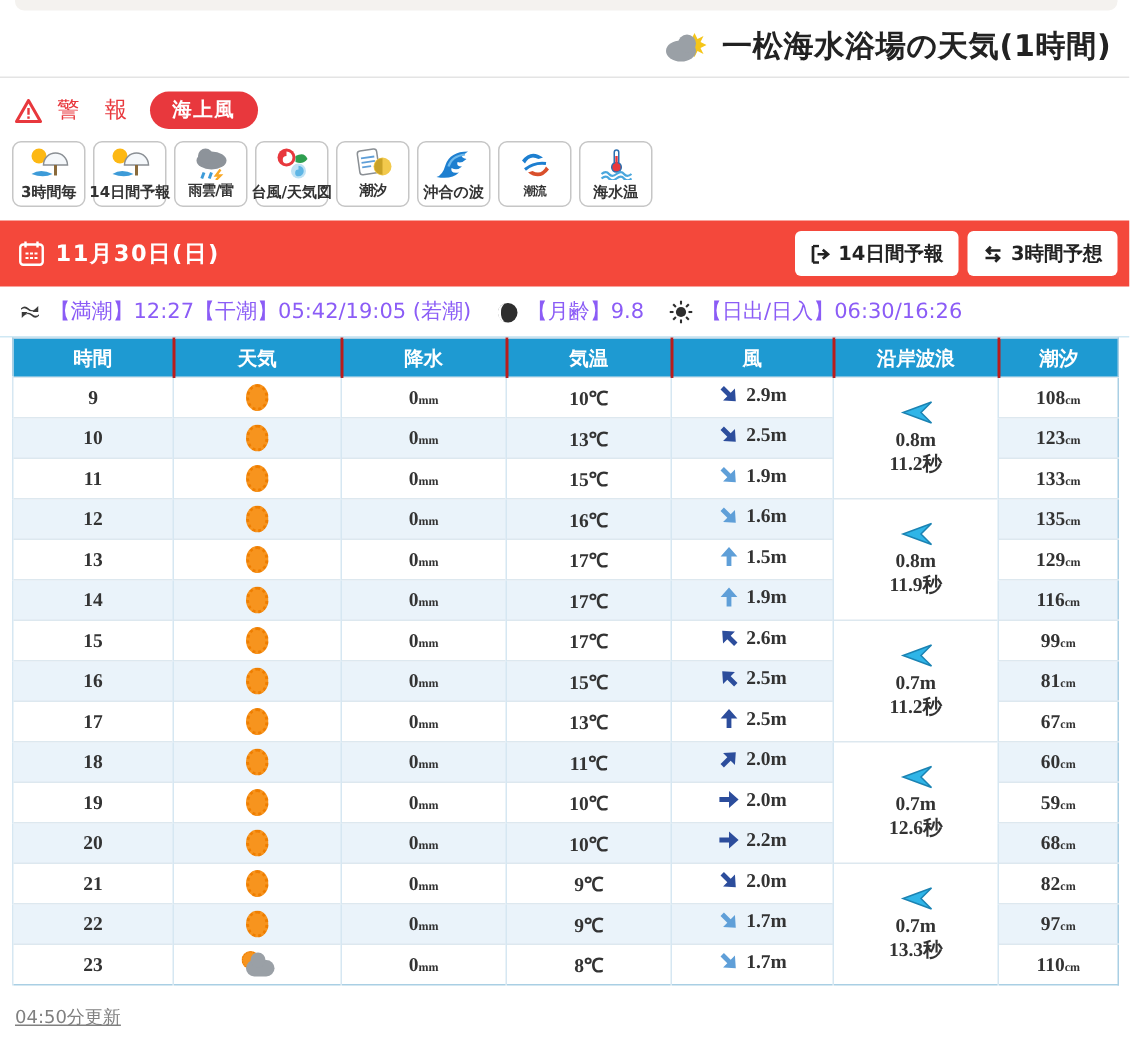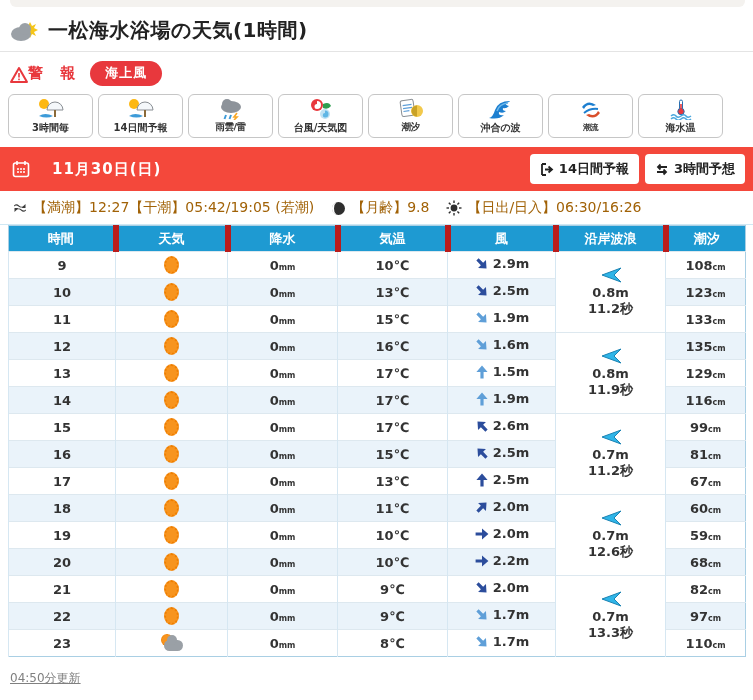--- a/index.html
+++ b/index.html
@@ -5,64 +5,64 @@
   * { box-sizing: border-box; margin: 0; padding: 0; }
   html,body { width:753px; }
   body {
     font-family: "DejaVu Sans", "Liberation Sans", sans-serif;
     background:#fff; color:#333; width:753px; height:700px; overflow:hidden;
   }
   
   .top-strip { margin:0 8px 0 10px; height:7px; background:#f4f2ef; border-radius:0 0 6px 6px; }
 
   
-  .page-header { display:flex; align-items:center; padding:10px 12px 7px 10px; }
+  .page-header { display:flex; align-items:center; padding:10px 12px 7px 10px;justify-content:flex-end; }
   .title-icon { width:32px; height:24px; position:relative; margin-right:6px; flex:none; }
   .page-title { font-size:20px; font-weight:bold; color:#222; letter-spacing:0.5px; }
   .header-right { margin-left:auto; display:flex; align-items:center; gap:6px; }
   .my-badge { width:30px; height:30px; border-radius:50%; background:#9b9b9b; color:#fff;
     font-size:13px; font-weight:bold; font-style:italic; display:flex; align-items:center; justify-content:center; }
   .toggle { width:46px; height:24px; background:#cbcbcb; border-radius:12px; position:relative; cursor:pointer; }
   .toggle .knob { position:absolute; left:2px; top:2px; width:20px; height:20px; background:#fff; border-radius:50%; }
   .header-divider { border-bottom:1px solid #e4e4e4; }
 
   
   .warn-row { display:flex; align-items:center; gap:9px; padding:9px 0 8px 10px; }
-  .warn-label { color:var(--warning_red); font-weight:bold; font-size:15px; letter-spacing:6px; display:flex; align-items:flex-end; gap:0; }
+  .warn-label { color:var(--warning_red); font-weight:normal; font-size:15px; letter-spacing:6px; display:flex; align-items:center; gap:10px; }
   .warn-badge { background:var(--warning_red); color:#fff; font-size:13px; font-weight:bold;
     padding:3px 15px 4px; border-radius:14px; letter-spacing:1px; }
 
   
   .tab-row { display:flex; gap:5px; padding:0 8px; }
-  .tab { width:85px; height:44px; border:1px solid #c6c6c6; border-radius:6px; background:#fff;
+  .tab { width:49px; height:44px; border:1px solid #c6c6c6; border-radius:6px; background:#fff;
     display:flex; flex-direction:column; align-items:center; justify-content:center; gap:1px;
     text-decoration:none; color:#333; cursor:pointer; }
   .tab.active { background:var(--tab_active_blue); border-color:#0f5aa8; color:#fff; }
   .tab-icon { height:22px; display:flex; align-items:flex-end; justify-content:center; }
   .tab-label { font-size:10px; font-weight:bold; white-space:nowrap; }
   .tab-row .tab:nth-child(3) .tab-label, .tab-row .tab:nth-child(5) .tab-label { font-size:9.5px; letter-spacing:-0.5px; }
   .tab-row .tab:nth-child(7) .tab-label { font-size:8px; letter-spacing:-0.5px; }
 
   
   .date-bar { margin-top:9px; background:var(--accent_red); height:44px; display:flex; align-items:center; padding:0 8px 0 12px; }
-  .date-label { color:#fff; font-size:15px; font-weight:bold; display:flex; align-items:center; gap:22px; letter-spacing:1px; }
+  .date-label { color:#fff; font-size:15px; font-weight:bold; display:flex; align-items:center; gap:7px; letter-spacing:1px; }
   .date-buttons { margin-left:auto; display:flex; gap:6px; }
   .date-btn { background:#fff; border:none; border-radius:4px; height:30px; padding:0 10px;
     font-family:inherit; font-size:13px; font-weight:bold; color:#222; display:flex; align-items:center; gap:5px; cursor:pointer; }
 
   
-  .tide-row { display:flex; align-items:center; gap:5px; padding:8px 10px 7px 12px; font-size:14px; color:#a16207;
+  .tide-row { display:flex; align-items:center; gap:5px; padding:8px 10px 7px 12px; font-size:14px; color:#8b5cf6;
     border-bottom:1px solid #cfe8f4; }
   .tide-seg { display:flex; align-items:center; gap:5px; }
   .tide-seg + .tide-seg { margin-left:12px; }
 
   
-  table.forecast { width:737px; margin:0 8px; border-collapse:collapse; border:1px solid #a9cfe4; table-layout:fixed; }
+  table.forecast { width:737px; margin:0 8px; border-collapse:collapse; border:1px solid #a9cfe4; table-layout:fixed;font-family:Liberation Serif, serif; }
   .forecast th { background:var(--table_header_blue); color:#fff; font-size:13px; font-weight:bold; height:26px;
-    border-left:6px solid #b91c1c; }
+    border-left:2px solid #b91c1c; }
   .forecast th:first-child { border-left:none; }
   .forecast td { height:27px; text-align:center; vertical-align:middle; font-size:13px; font-weight:bold; color:#333;
     border-top:1px solid #dde8ef; border-left:1px solid #d6e7f2; background:#fff; }
   .forecast tr.alt td { background:var(--row_alt_blue); }
   .forecast td.c-wave { background:#fff !important; }
   .unit { font-size:8px; font-weight:bold; }
   .wx-sun { display:inline-block; width:15px; height:18px; border-radius:50%;
     background:var(--sun_orange); border:2px dotted #ef7e00; vertical-align:middle; }
   .wx-suncloud { display:inline-block; position:relative; width:28px; height:18px; vertical-align:middle; }
   .wx-suncloud .s { position:absolute; left:3px; top:0; width:12px; height:12px; border-radius:50%;

